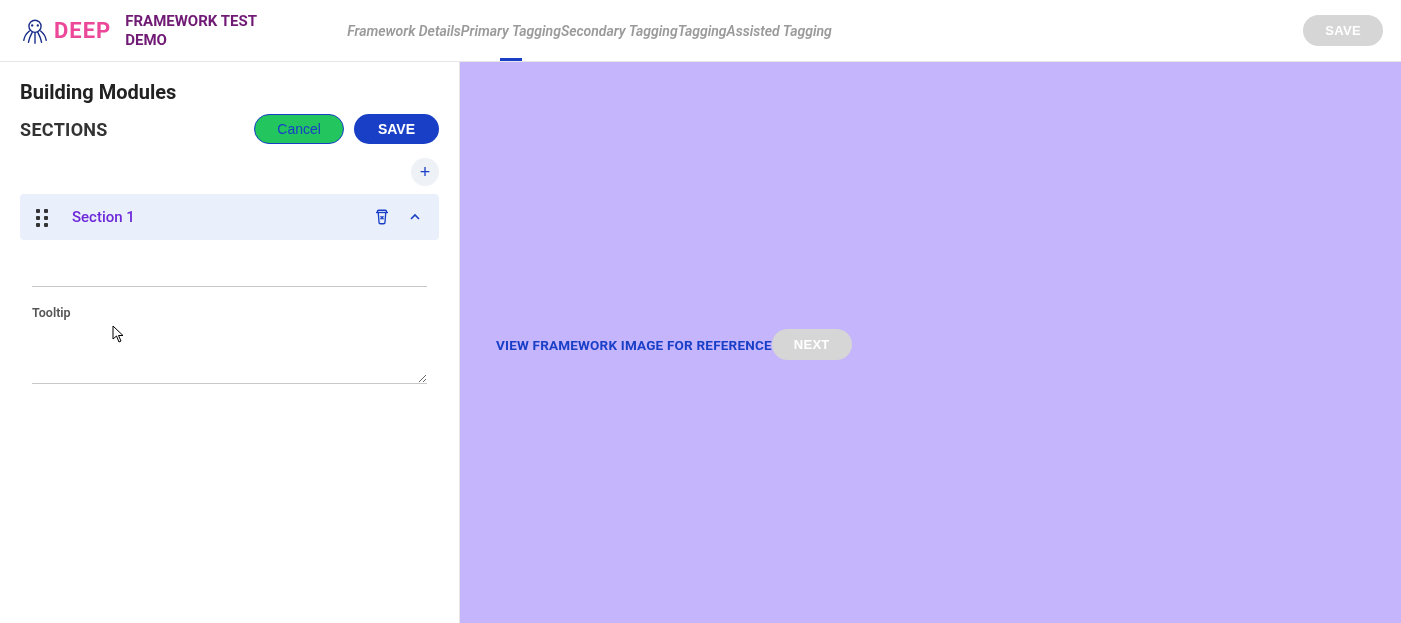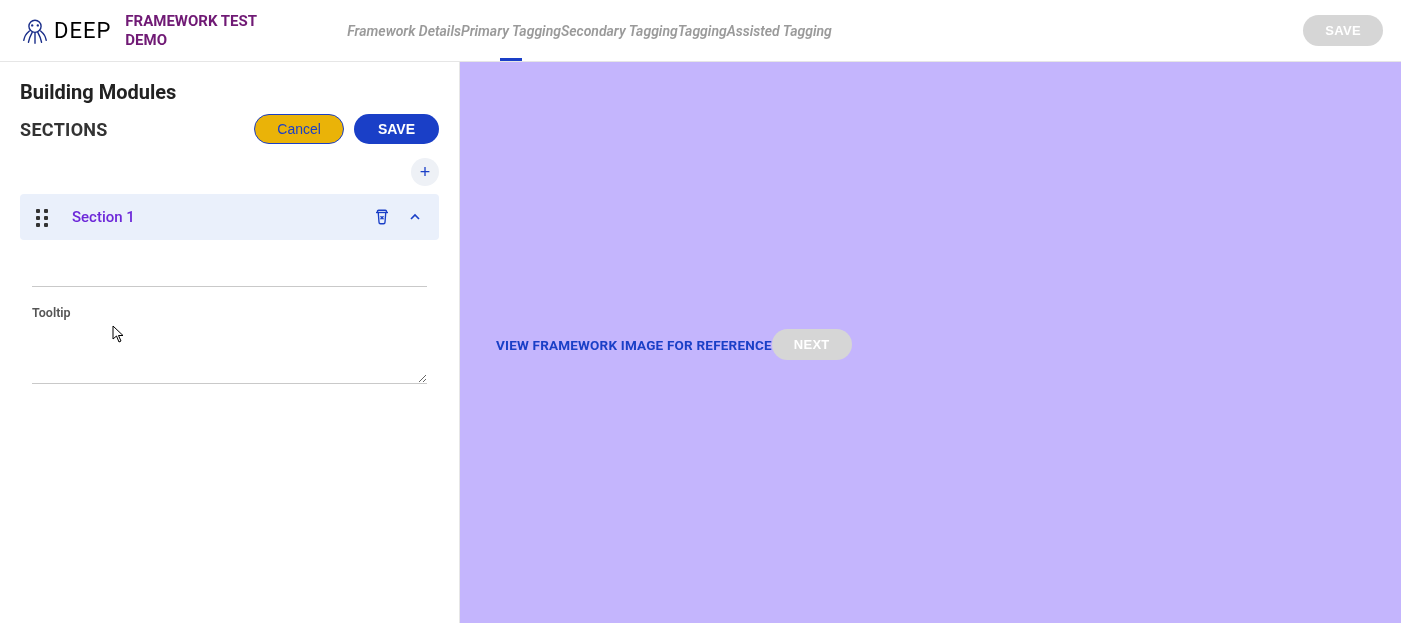--- a/index.html
+++ b/index.html
@@ -19,24 +19,24 @@
       border-bottom: 1px solid #e6e6e6;
       padding: 0 18px 0 20px;
     }
     .logo-wrap {
       display: flex;
       align-items: center;
       gap: 4px;
       margin-right: 14px;
     }
     .logo-text {
-      font-weight: 400;
+      font-weight: 700;
       font-size: 22px;
       letter-spacing: 1px;
-      color: #000000;
+      color: #ec4899;
     }
     .project-title {
       font-weight: 700;
       font-size: 15px;
       color: #701a75;
       line-height: 1.25;
       max-width: 170px;
     }
     .nav-tabs {
       display: flex;
@@ -111,21 +111,21 @@
     .sections-label {
       font-size: 18px;
       font-weight: 700;
       letter-spacing: .3px;
     }
     .sections-actions {
       display: flex;
       gap: 10px;
     }
     .btn-outline {
-      background: #eab308;
+      background: #22c55e;
       border: 1.5px solid #1a3fc7;
       color: #1a3fc7;
       border-radius: 18px;
       padding: 6px 22px;
       font-size: 14px;
       font-weight: 500;
       cursor: pointer;
     }
     .btn-primary {
       background: #1a3fc7;

